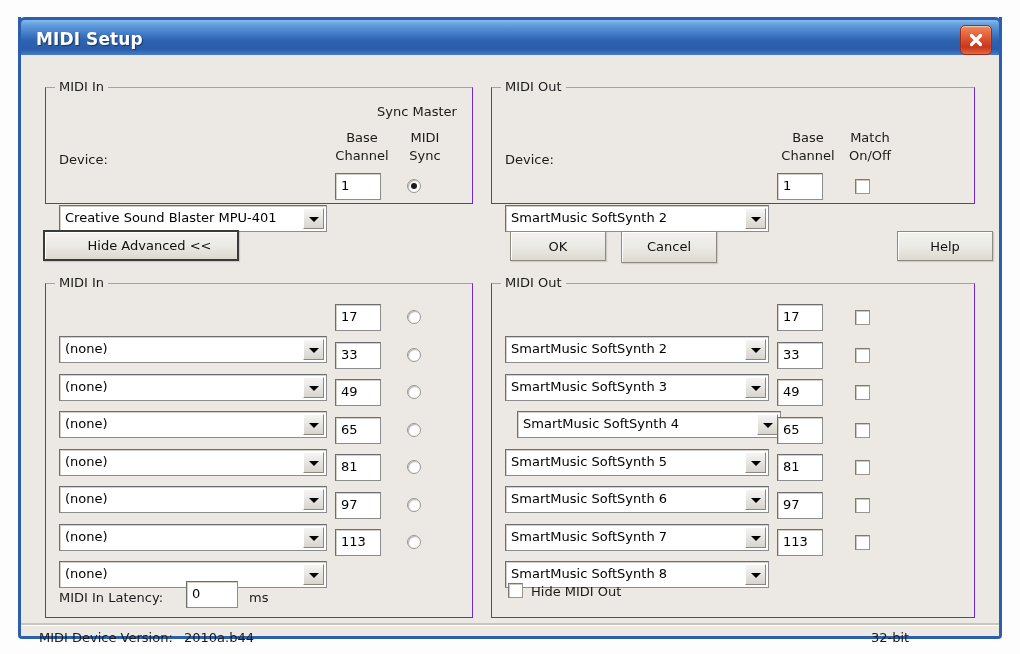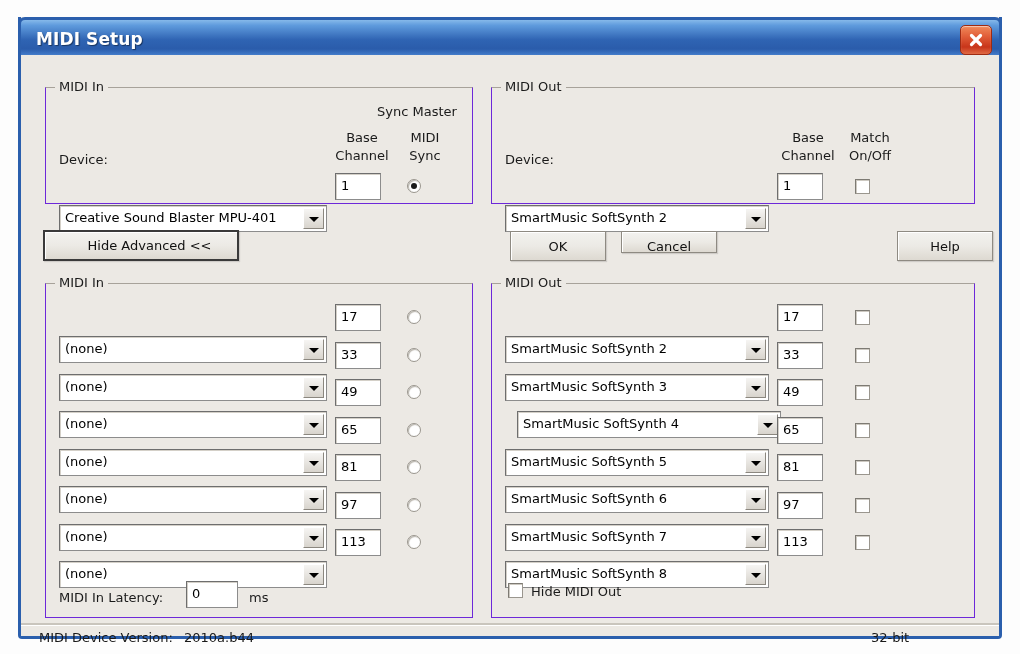--- a/index.html
+++ b/index.html
@@ -297,21 +297,21 @@
     <div class="field-label" style="left:484px; top:97px;">Device:</div>
     <div class="combo" style="left:484px; top:118px; width:264px;">
       <span class="combo-text">SmartMusic SoftSynth 2</span>
       <span class="combo-arrow"></span>
     </div>
     <div class="textbox" style="left:756px; top:118px; width:46px;">1</div>
     <div class="checkbox" style="left:834px; top:124px;"></div>
 
     <div class="btn default" style="left:22px; top:175px; width:196px; height:31px;padding-left:17px;">Hide Advanced &lt;&lt;</div>
     <div class="btn" style="left:489px; top:176px; width:96px; height:30px;">OK</div>
-    <div class="btn" style="left:600px; top:176px; width:96px; height:22px;">Cancel</div>
+    <div class="btn" style="left:600px; top:176px; width:96px; height:32px;">Cancel</div>
     <div class="btn" style="left:876px; top:176px; width:96px; height:30px;">Help</div>
 
     <div class="group" style="left:24px; top:228px; width:428px; height:335px;">
       <span class="group-label">MIDI In</span>
     </div>
     <div id="midi-in-adv-rows">
         <div class="combo" style="left: 38px; top: 249px; width: 268px;">
           <span class="combo-text">(none)</span>
           <span class="combo-arrow"></span>
         </div>

